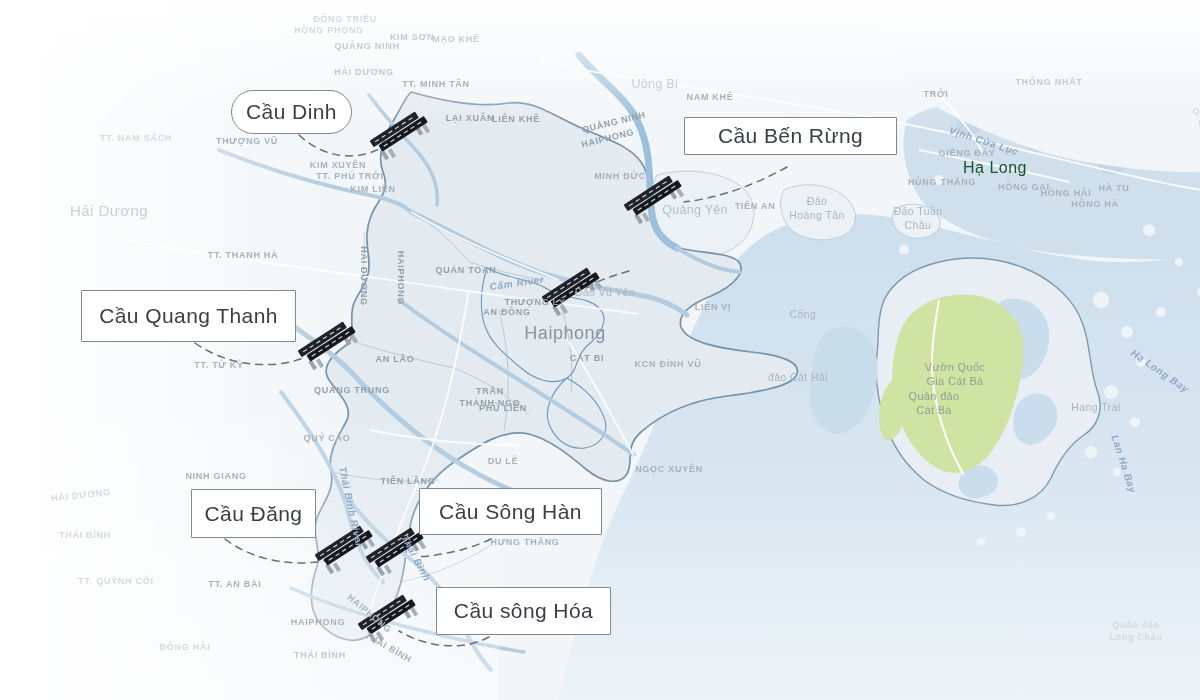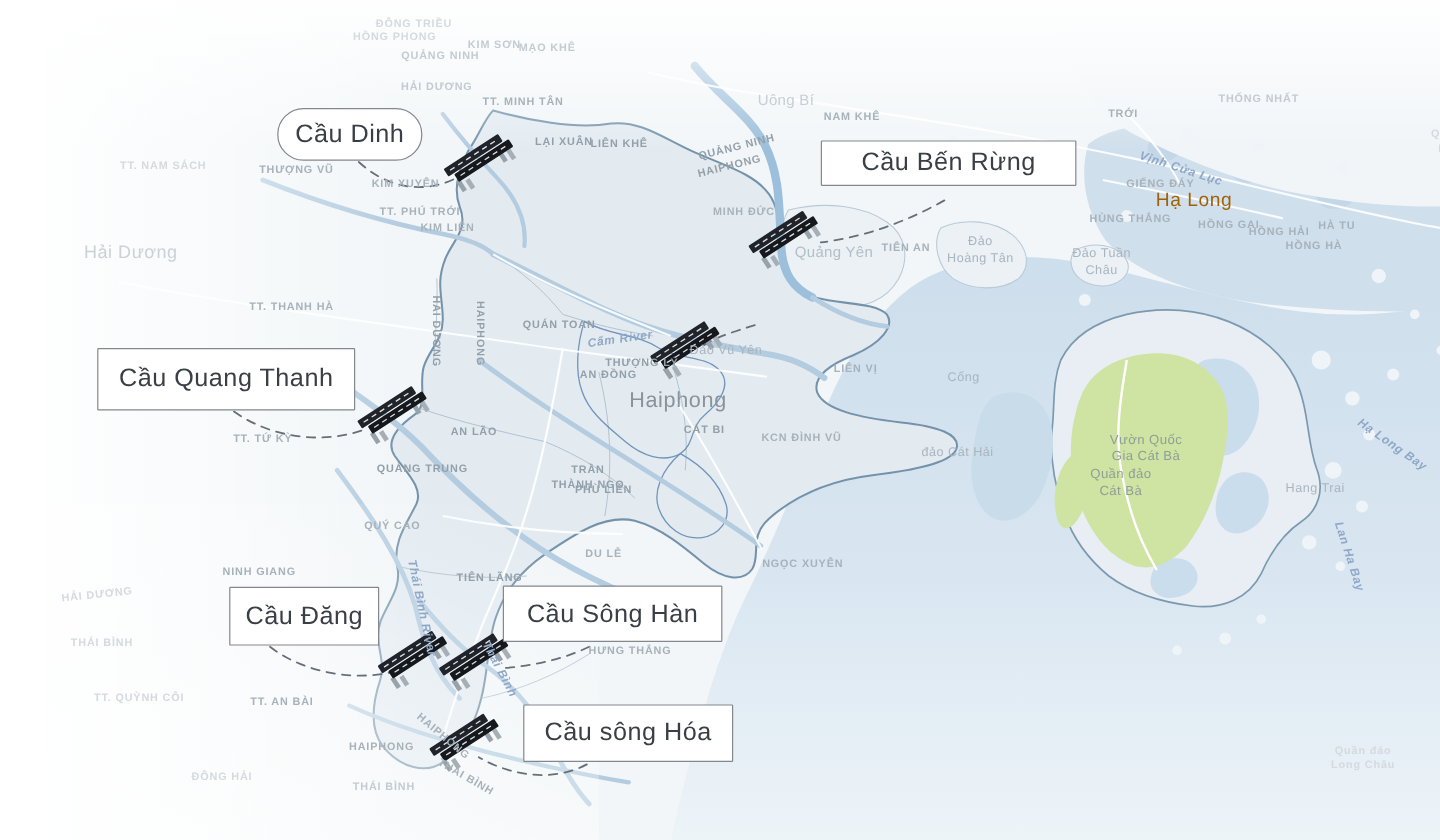--- a/index.html
+++ b/index.html
@@ -7,21 +7,21 @@
   #stage{position:relative;width:1200px;height:700px;background:#f7fafc;margin-left:39px;}
   #basemap,#overlay{position:absolute;left:0;top:0;width:1200px;height:700px;}
   #labels-layer,#callouts-layer{position:absolute;left:0;top:0;width:1200px;height:700px;pointer-events:none;}
   .ml{position:absolute;transform:translate(-50%,-50%);white-space:pre-line;text-align:center;
       font-weight:600;letter-spacing:.08em;line-height:1.3;pointer-events:none;}
   .s {font-size:9px;color:#93a0aa;}
   .s2{font-size:9px;color:#a7b2bb;}
   .f {font-size:9px;color:#c3cbd2;}
   .ff{font-size:9px;color:#d4dade;}
   .b {font-size:18px;color:#8a939c;font-weight:500;letter-spacing:.03em;}
-  .b2{font-size:16px;color:#a16207;font-weight:500;letter-spacing:.03em;}
+  .b2{font-size:16px;color:#14532d;font-weight:500;letter-spacing:.03em;}
   .bf{font-size:15px;color:#cad1d7;font-weight:500;letter-spacing:.03em;}
   .m {font-size:12.5px;color:#b3bfc8;font-weight:500;letter-spacing:.02em;}
   .mf{font-size:12.5px;color:#c7ced4;font-weight:500;letter-spacing:.02em;}
   .w {font-size:10px;color:#8fa8c7;font-style:italic;font-weight:600;letter-spacing:.06em;}
   .l {font-size:10.5px;color:#a9b5bf;font-weight:500;letter-spacing:.04em;}
   .g {font-size:11px;color:#8f9f97;font-weight:500;letter-spacing:.03em;}
   .callout{position:absolute;box-sizing:border-box;background:#ffffff;border:1.6px solid #82888e;
       display:flex;align-items:center;justify-content:center;pointer-events:auto;
       color:#3a3f46;font-size:21px;font-weight:500;letter-spacing:.02em;border-radius:1px;}
   .conn{fill:none;stroke:#666f77;stroke-width:1.5;stroke-dasharray:7 6;stroke-linecap:round;}
@@ -214,21 +214,21 @@
       <span class="ml f" style="left: 325px; top: 73px;">HẢI DƯƠNG</span>
       <span class="ml s2" style="left: 397px; top: 85px;">TT. MINH TÂN</span>
       <span class="ml mf" style="left: 616px; top: 84px;">Uông Bí</span>
       <span class="ml s2" style="left: 671px; top: 98px;">NAM KHÊ</span>
       <span class="ml s" style="left: 431px; top: 119px;">LẠI XUÂN</span>
       <span class="ml s" style="left: 477px; top: 120px;">LIÊN KHÊ</span>
       <span class="ml s" style="left: 575px; top: 123px; transform: translate(-50%, -50%) rotate(-14deg);">QUẢNG NINH</span>
       <span class="ml s" style="left: 569px; top: 139px; transform: translate(-50%, -50%) rotate(-14deg);">HAIPHONG</span>
       <span class="ml s2" style="left: 208px; top: 142px;">THƯỢNG VŨ</span>
       <span class="ml ff" style="left: 97px; top: 139px;">TT. NAM SÁCH</span>
-      <span class="ml s2" style="left: 275px; top: 154px; padding-left: 48px;">KIM XUYÊN</span>
+      <span class="ml s2" style="left: 275px; top: 166px; padding-left: 48px;">KIM XUYÊN</span>
       <span class="ml s2" style="left: 311px; top: 177px;">TT. PHÚ TRỚI</span>
       <span class="ml s2" style="left: 334px; top: 190px;">KIM LIÊN</span>
       <span class="ml s2" style="left: 581px; top: 177px;">MINH ĐỨC</span>
       <span class="ml m" style="left: 656px; top: 210px;">Quảng Yên</span>
       <span class="ml s2" style="left: 716px; top: 207px;">TIÊN AN</span>
       <span class="ml l" style="left: 778px; top: 209px;">Đảo
 Hoàng Tân</span>
       <span class="ml l" style="left: 879px; top: 219px;">Đảo Tuần
 Châu</span>
       <span class="ml s2" style="left: 897px; top: 95px;">TRỚI</span>

